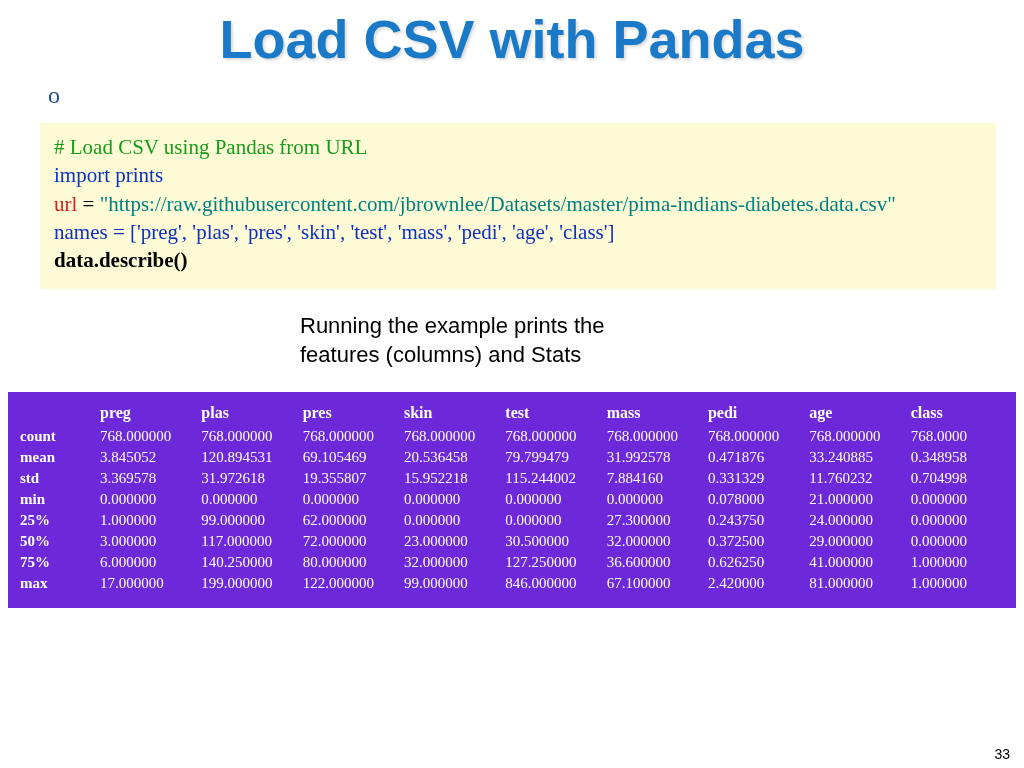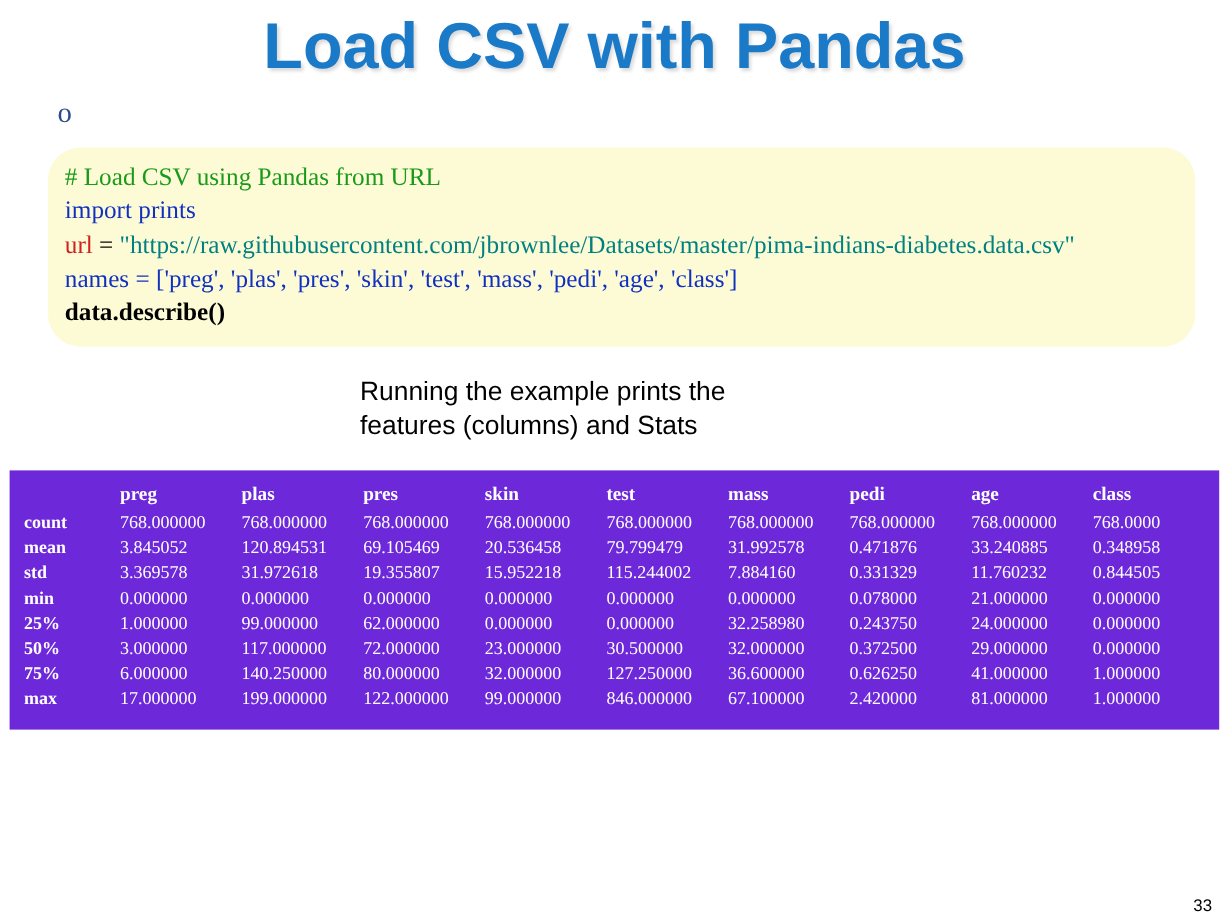--- a/index.html
+++ b/index.html
@@ -50,21 +50,20 @@
     color: #d02020;
     font-size: 24px;
   }
   .code-block {
     margin: 14px 28px 0 40px;
     background: #fcfbd6;
     padding: 10px 14px 14px 14px;
     font-family: "Times New Roman", serif;
     font-size: 21px;
     line-height: 1.35;
-    border-radius: 27px;
   }
   .c-green   { color: #1a9a1a; }
   .c-blue    { color: #1030c0; }
   .c-red     { color: #d02020; }
   .c-teal    { color: #008080; }
   .c-black   { color: #000; }
   .c-bold    { font-weight: bold; }
   .caption {
     font-family: "Comic Sans MS", cursive, sans-serif;
     font-size: 22px;
@@ -185,42 +184,42 @@
         <tr>
           <td class="rowlabel">std</td>
           <td>3.369578</td>
           <td>31.972618</td>
           <td>19.355807</td>
           <td>15.952218</td>
           <td>115.244002</td>
           <td>7.884160</td>
           <td>0.331329</td>
           <td>11.760232</td>
-          <td>0.844505</td>
+          <td>0.704998</td>
         </tr>
         <tr>
           <td class="rowlabel">min</td>
           <td>0.000000</td>
           <td>0.000000</td>
           <td>0.000000</td>
           <td>0.000000</td>
           <td>0.000000</td>
           <td>0.000000</td>
           <td>0.078000</td>
           <td>21.000000</td>
           <td>0.000000</td>
         </tr>
         <tr>
           <td class="rowlabel">25%</td>
           <td>1.000000</td>
           <td>99.000000</td>
           <td>62.000000</td>
           <td>0.000000</td>
           <td>0.000000</td>
-          <td>32.258980</td>
+          <td>27.300000</td>
           <td>0.243750</td>
           <td>24.000000</td>
           <td>0.000000</td>
         </tr>
         <tr>
           <td class="rowlabel">50%</td>
           <td>3.000000</td>
           <td>117.000000</td>
           <td>72.000000</td>
           <td>23.000000</td>

